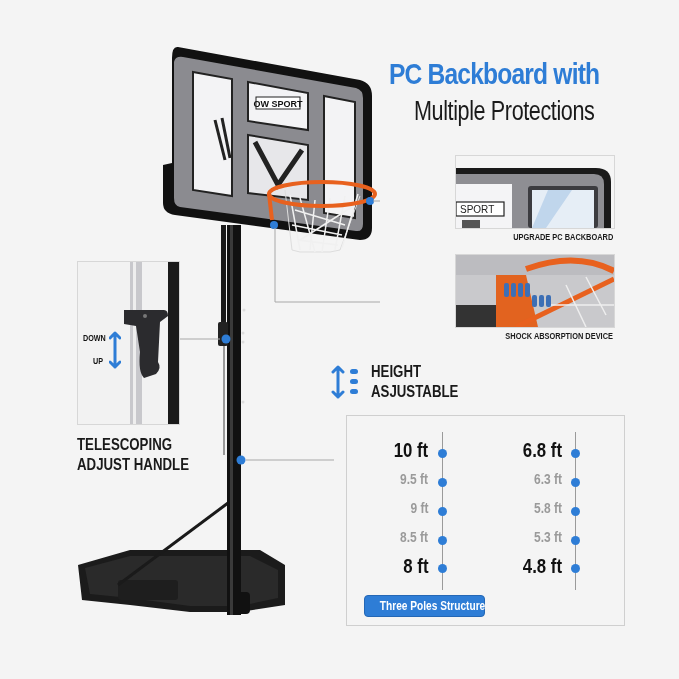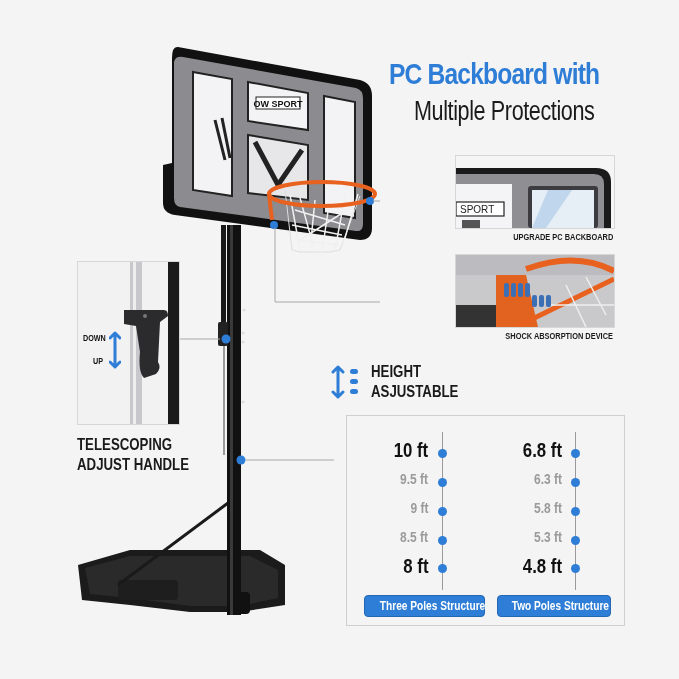--- a/index.html
+++ b/index.html
@@ -164,14 +164,13 @@
   <div class="abs ft small" style="right:62px;top:83px;">5.8 ft</div>
   <div class="abs ft small" style="right:62px;top:112px;">5.3 ft</div>
   <div class="abs ft big" style="right:62px;top:138px;">4.8 ft</div>
   <div class="abs dot" style="left:224px;top:33px;"></div>
   <div class="abs dot" style="left:224px;top:62px;"></div>
   <div class="abs dot" style="left:224px;top:91px;"></div>
   <div class="abs dot" style="left:224px;top:120px;"></div>
   <div class="abs dot" style="left:224px;top:148px;"></div>
 
   <div class="abs pill" style="left:17px;top:179px;width:119px;"><span>Three Poles Structure</span></div>
-  <div class="abs pill" style="left:150px;top:179px;width:112px;"><span>Two Poles Structure</span></div>
 </div>
 
 </body></html>

